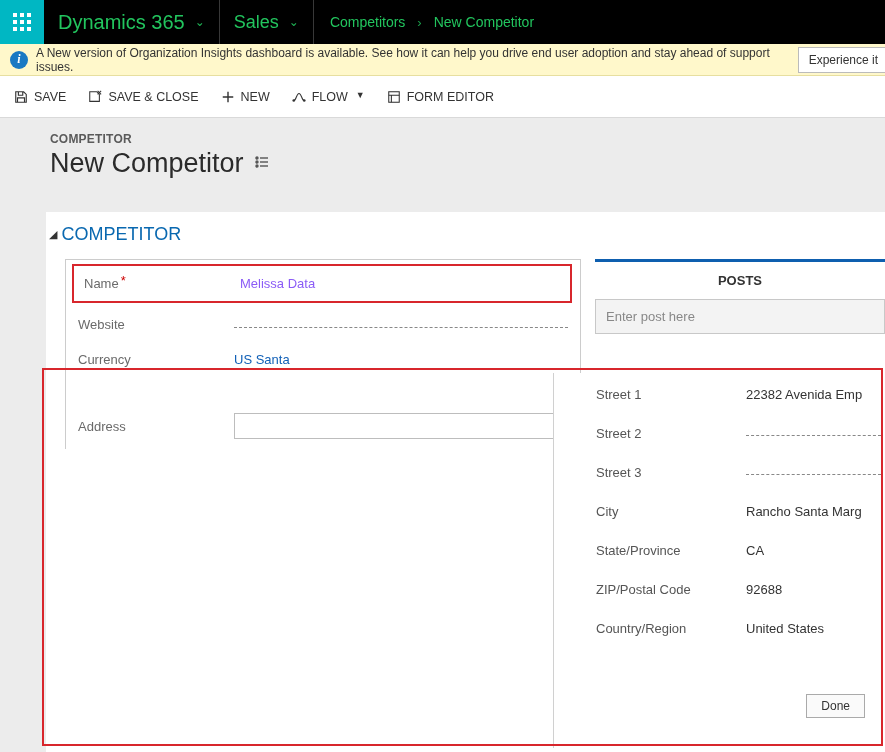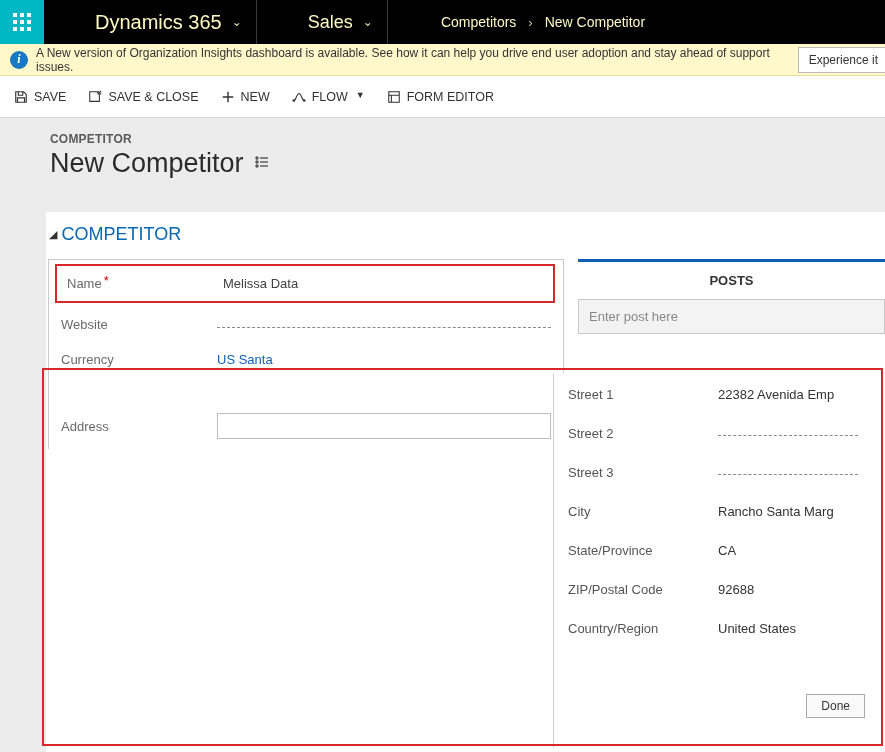--- a/index.html
+++ b/index.html
@@ -1,21 +1,21 @@
 <!DOCTYPE html>
 <html><head>
   <meta charset="utf-8">
   <style>
     * { margin: 0; padding: 0; box-sizing: border-box; font-family: "Segoe UI", Arial, sans-serif; }
     body { width: 885px; height: 752px; overflow: hidden; background: #fff; position: relative; }
 
     
     .nav {
       display: flex; align-items: stretch; height: 44px;
-      background: #000; color: #fef9c3; font-size: 17px; gap: 37px;
+      background: #000; color: #22c55e; font-size: 17px;
     }
     .nav .waffle {
       width: 44px; display: flex; align-items: center; justify-content: center;
       background: #00B7C3;
     }
     .nav .waffle svg { width: 18px; height: 18px; }
     .nav .seg {
       display: flex; align-items: center; padding: 0 14px; gap: 10px;
       border-right: 1px solid #383838; white-space: nowrap;
     }
@@ -68,31 +68,31 @@
     }
     .sect-head {
       display: flex; align-items: center; gap: 4px;
       color: #0968B0; font-size: 18px; font-weight: 400;
       margin-left: 3px;
     }
     .sect-head .tri { font-size: 11px; color: #333; }
     .columns { display: flex; margin-top: 14px; }
     .col-left {
       width: 516px; border: 1px solid #ccc; border-bottom: none;
-      margin-left: 2px;
+      margin-left: 19px;
     }
     .col-right { flex: 1; margin-left: 14px; }
 
     .field {
       display: flex; align-items: center; padding: 10px 12px;
       font-size: 13px; color: #6a6a6a;
     }
     .field .label { width: 156px; position: relative; }
     .field .req { color: #c00; position: relative; top: -3px; margin-left: 2px; }
-    .field .value { flex: 1; color: #404040; }
+    .field .value { flex: 1; color: #8b5cf6; }
     .field .value.link { color: #1160B7; }
     .field .value.dashes {
       border-bottom: 1.5px dashed #888; height: 1px; margin-top: 6px;
     }
     .name-box {
       border: 2.5px solid #D8262C; margin: 4px 8px 4px 6px;
     }
     .name-box .field { padding: 10px 10px; }
 
     .addr-field .label { width: 156px; }
@@ -113,21 +113,21 @@
     }
 
     
     .flyout {
       position: absolute; left: 553px; right: 0; top: 373px; bottom: 4px;
       background: #fff; border-left: 1px solid #d0d0d0;
       padding: 14px 4px 0 14px;
     }
     .fly-row {
       display: flex; align-items: center; font-size: 13px;
-      color: #555; margin-bottom: 24px;
+      color: #555; margin-bottom: 24px; margin-left: 28px;
     }
     .fly-row .flabel { width: 150px; }
     .fly-row .fval { flex: 1; color: #333; }
     .fly-row .fval.dashes {
       border-bottom: 1.5px dashed #888; height: 1px; margin-top: 4px;
       max-width: 140px;
     }
     .done-row { position: absolute; right: 20px; bottom: 30px; }
     .done-btn {
       border: 1px solid #aaa; background: #fafafa; font-size: 12px;

